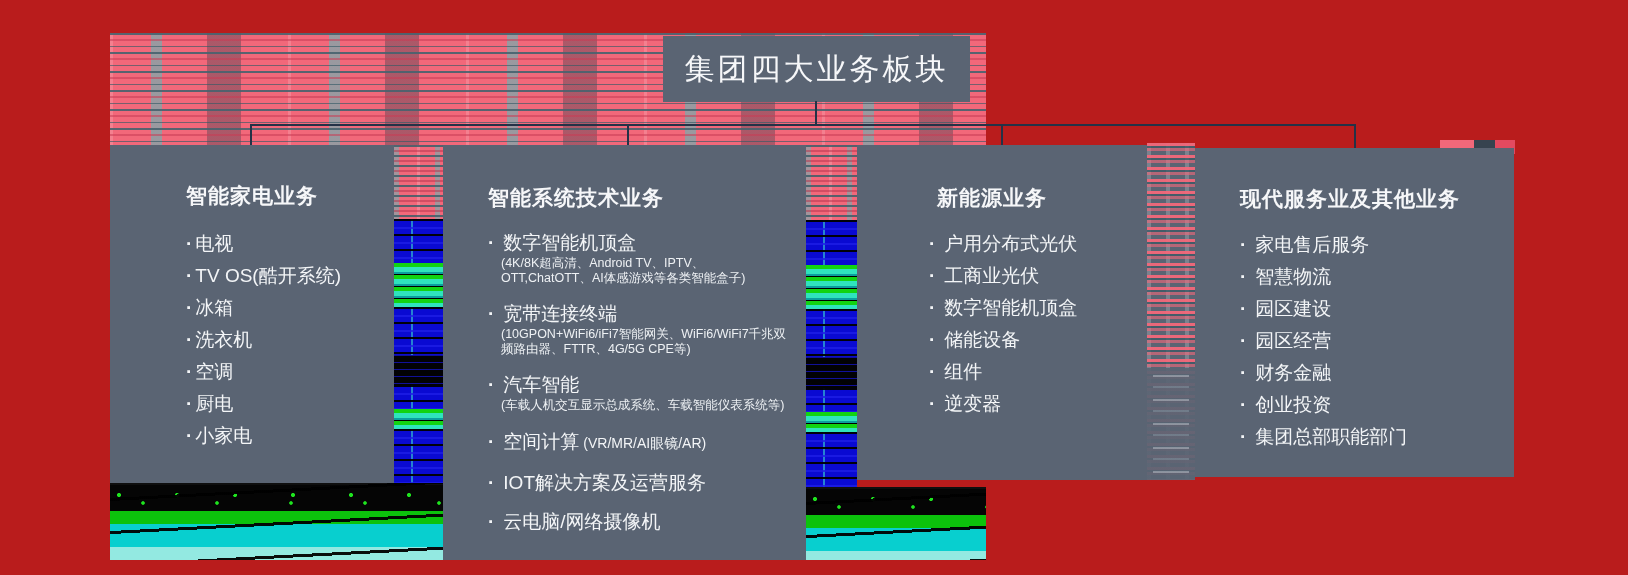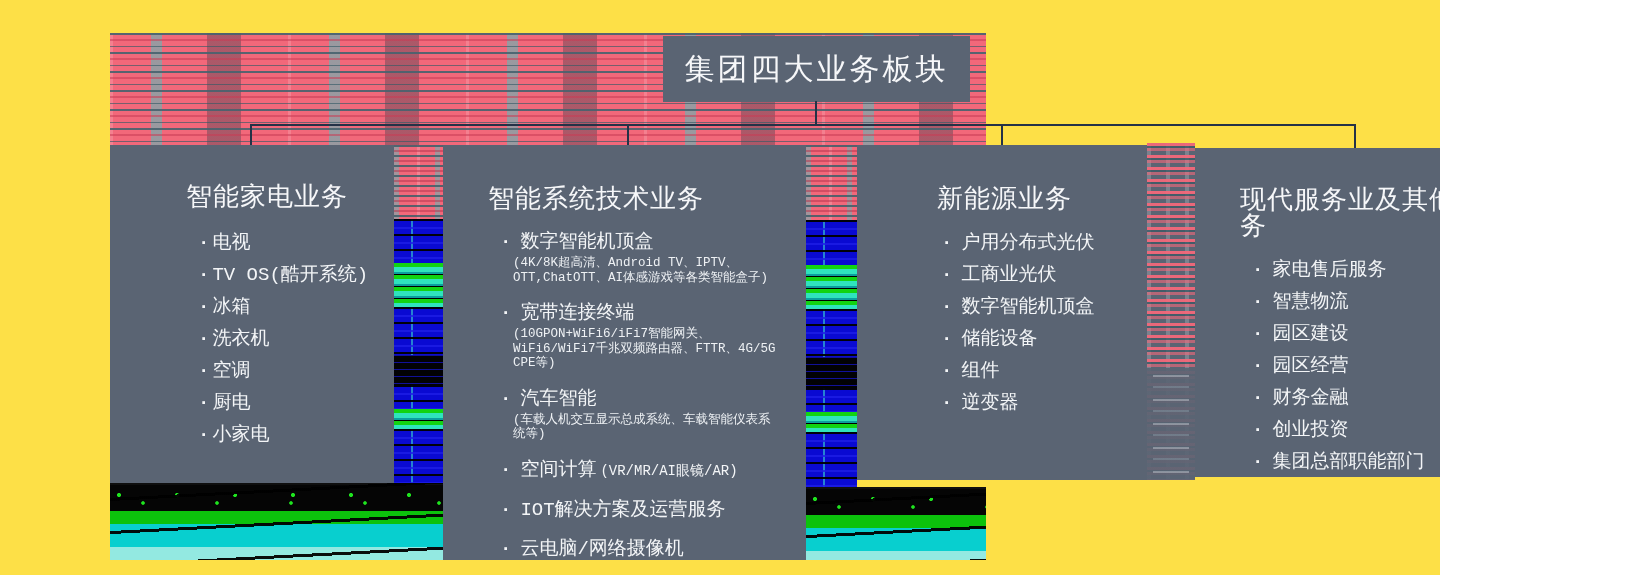--- a/index.html
+++ b/index.html
@@ -1,17 +1,17 @@
 <!DOCTYPE html>
 <html><head>
 <meta charset="utf-8">
 <style>
   html,body{margin:0;padding:0;background:#fff;}
   .stage{
-    position:relative;width:1440px;height:575px;background:#fde047;overflow:hidden;
+    position:relative;width:1628px;height:575px;background:#b91c1c;overflow:hidden;
     font-family:"Liberation Sans","DejaVu Sans",sans-serif;
     --card-bg:#5a6473; --pink:#f2687a; --navy:#243247; --txt:#f3f5f7;
   }
   
   .gl-band{
     background-color:var(--pink);
     background-image:
       repeating-linear-gradient(180deg, rgba(71,98,110,.9) 0 2px, rgba(0,0,0,0) 2px 6px,
         rgba(200,60,85,.55) 6px 8px, rgba(0,0,0,0) 8px 13px, rgba(52,90,102,.65) 13px 14px, rgba(0,0,0,0) 14px 19px),
       repeating-linear-gradient(90deg, rgba(255,255,255,.16) 0 3px, rgba(0,0,0,0) 3px 41px,
@@ -61,22 +61,22 @@
   
   .abs{position:absolute;}
   .title-box{
     background:var(--card-bg);display:flex;align-items:center;justify-content:center;
     color:#f6f7f9;font-size:30px;letter-spacing:3px;font-weight:500;
   }
   .line{background:var(--navy);}
   .card{
     background:var(--card-bg);color:var(--txt);box-sizing:border-box;
   }
-  .card-title{font-size:26px;line-height:26px;font-weight:400;letter-spacing:1px;color:#f6f7f9;margin:0;}
-  .card ul{list-style:none;margin:12px;padding:0;font-family:Liberation Mono, monospace;}
+  .card-title{font-size:21px;line-height:26px;font-weight:700;letter-spacing:1px;color:#f6f7f9;margin:0;}
+  .card ul{list-style:none;margin:0;padding:0;}
   .card li{font-size:19px;line-height:21px;font-weight:400;}
   .card li .main::before{content:"·";font-weight:700;margin-right:3px;}
   .card.sp li .main::before{margin-right:9px;}
   .card .suffix{font-size:14px;margin-left:4px;text-align:center;}
   .card .note{font-size:12.5px;line-height:14.5px;margin:3px 0 0 13px;color:#eef1f4;}
   .c-tight li{margin-bottom:11px;}
   .c-loose li{margin-bottom:18px;}
 </style>
 </head>
 <body>

